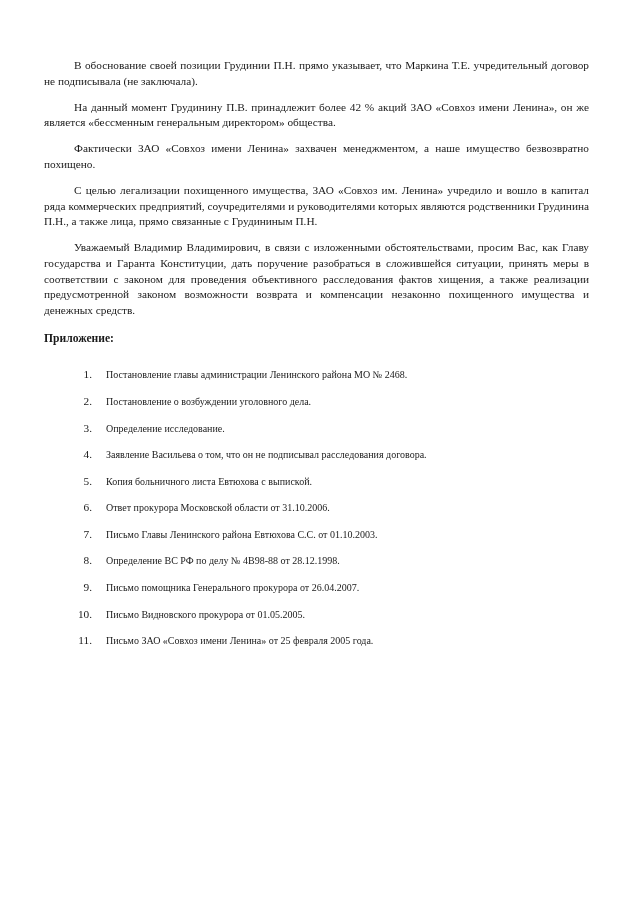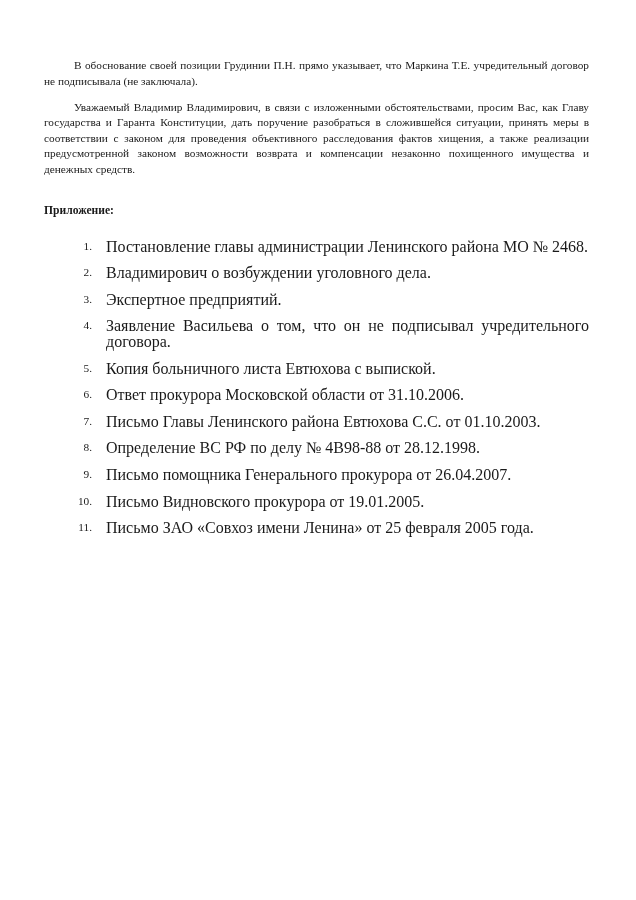--- a/index.html
+++ b/index.html
@@ -28,35 +28,35 @@
     font-size: 11.3px;
     line-height: 15.6px;
     text-align: justify;
     text-indent: 30px;
     hyphens: manual;
   }
   .body-text p + p {
     margin-top: 10.5px;
   }
   .attachments-heading {
-    margin-top: 26px;
+    margin-top: 14px;
     font-size: 11.6px;
     font-weight: bold;
     text-align: left;
   }
   ol.attachments {
     margin: 22px 0 0 0;
     padding: 0 0 0 0;
     list-style: none;
     counter-reset: att;
   }
   ol.attachments li {
     position: relative;
     counter-increment: att;
-    font-size: 16px;
+    font-size: 10px;
     line-height: 15.6px;
     text-align: justify;
     padding-left: 62px;
     margin-bottom: 11px;
   }
   ol.attachments li::before {
     content: counter(att) ".";
     position: absolute;
     left: 22px;
     width: 26px;
@@ -64,32 +64,35 @@
     font-size: 11.3px;
   }
 </style>
 </head>
 <body>
 
 <div class="page">
 
   <div class="body-text">
     <p>В обоснование своей позиции Грудинии П.Н. прямо указывает, что Маркина Т.Е. учредительный договор не подписывала (не заключала).</p>
+    <p>На данный момент Грудинину П.В. принадлежит более 42 % акций ЗАО «Совхоз имени Ленина», он же является «бессменным генеральным директором» общества.</p>
+    <p>Фактически ЗАО «Совхоз имени Ленина» захвачен менеджментом, а наше имущество безвозвратно похищено.</p>
+    <p>С целью легализации похищенного имущества, ЗАО «Совхоз им. Ленина» учредило и вошло в капитал ряда коммерческих предприятий, соучредителями и руководителями которых являются родственники Грудинина П.Н., а также лица, прямо связанные с Грудининым П.Н.</p>
     <p>Уважаемый Владимир Владимирович, в связи с изложенными обстоятельствами, просим Вас, как Главу государства и Гаранта Конституции, дать поручение разобраться в сложившейся ситуации, принять меры в соответствии с законом для проведения объективного расследования фактов хищения, а также реализации предусмотренной законом возможности возврата и компенсации незаконно похищенного имущества и денежных средств.</p>
   </div>
 
   <div class="attachments-heading">Приложение:</div>
 
   <ol class="attachments">
     <li>Постановление главы администрации Ленинского района МО № 2468.</li>
-    <li>Владимирович о возбуждении уголовного дела.</li>
-    <li>Экспертное предприятий.</li>
-    <li>Заявление Васильева о том, что он не подписывал учредительного договора.</li>
+    <li>Постановление о возбуждении уголовного дела.</li>
+    <li>Определение исследование.</li>
+    <li>Заявление Васильева о том, что он не подписывал расследования договора.</li>
     <li>Копия больничного листа Евтюхова с выпиской.</li>
     <li>Ответ прокурора Московской области от 31.10.2006.</li>
     <li>Письмо Главы Ленинского района Евтюхова С.С. от 01.10.2003.</li>
     <li>Определение ВС РФ по делу № 4В98-88 от 28.12.1998.</li>
     <li>Письмо помощника Генерального прокурора от 26.04.2007.</li>
-    <li>Письмо Видновского прокурора от 19.01.2005.</li>
+    <li>Письмо Видновского прокурора от 01.05.2005.</li>
     <li>Письмо ЗАО «Совхоз имени Ленина» от 25 февраля 2005 года.</li>
   </ol>
 
 </div>
 
 </body></html>

